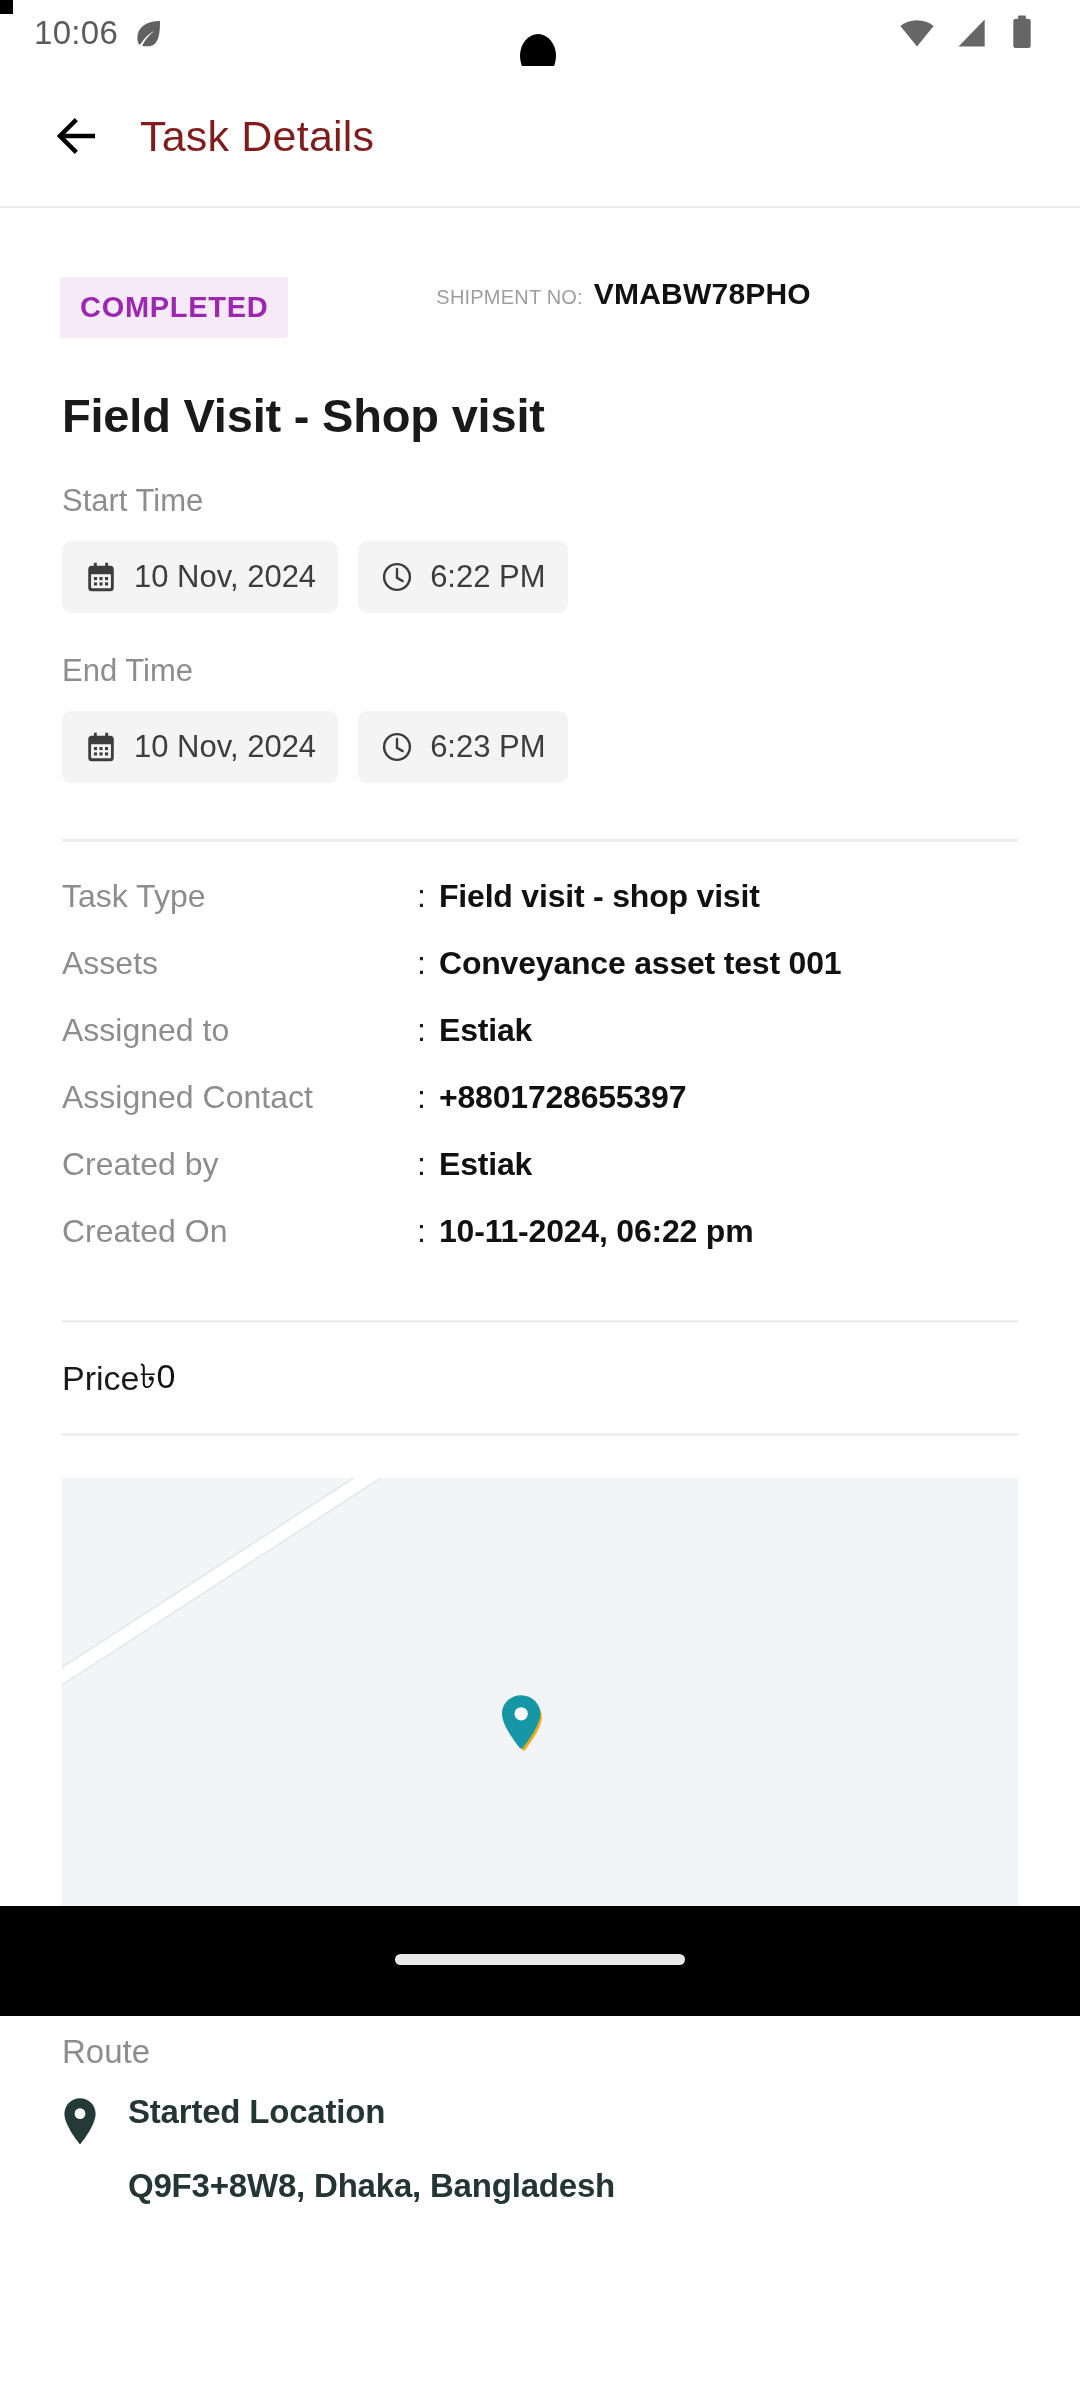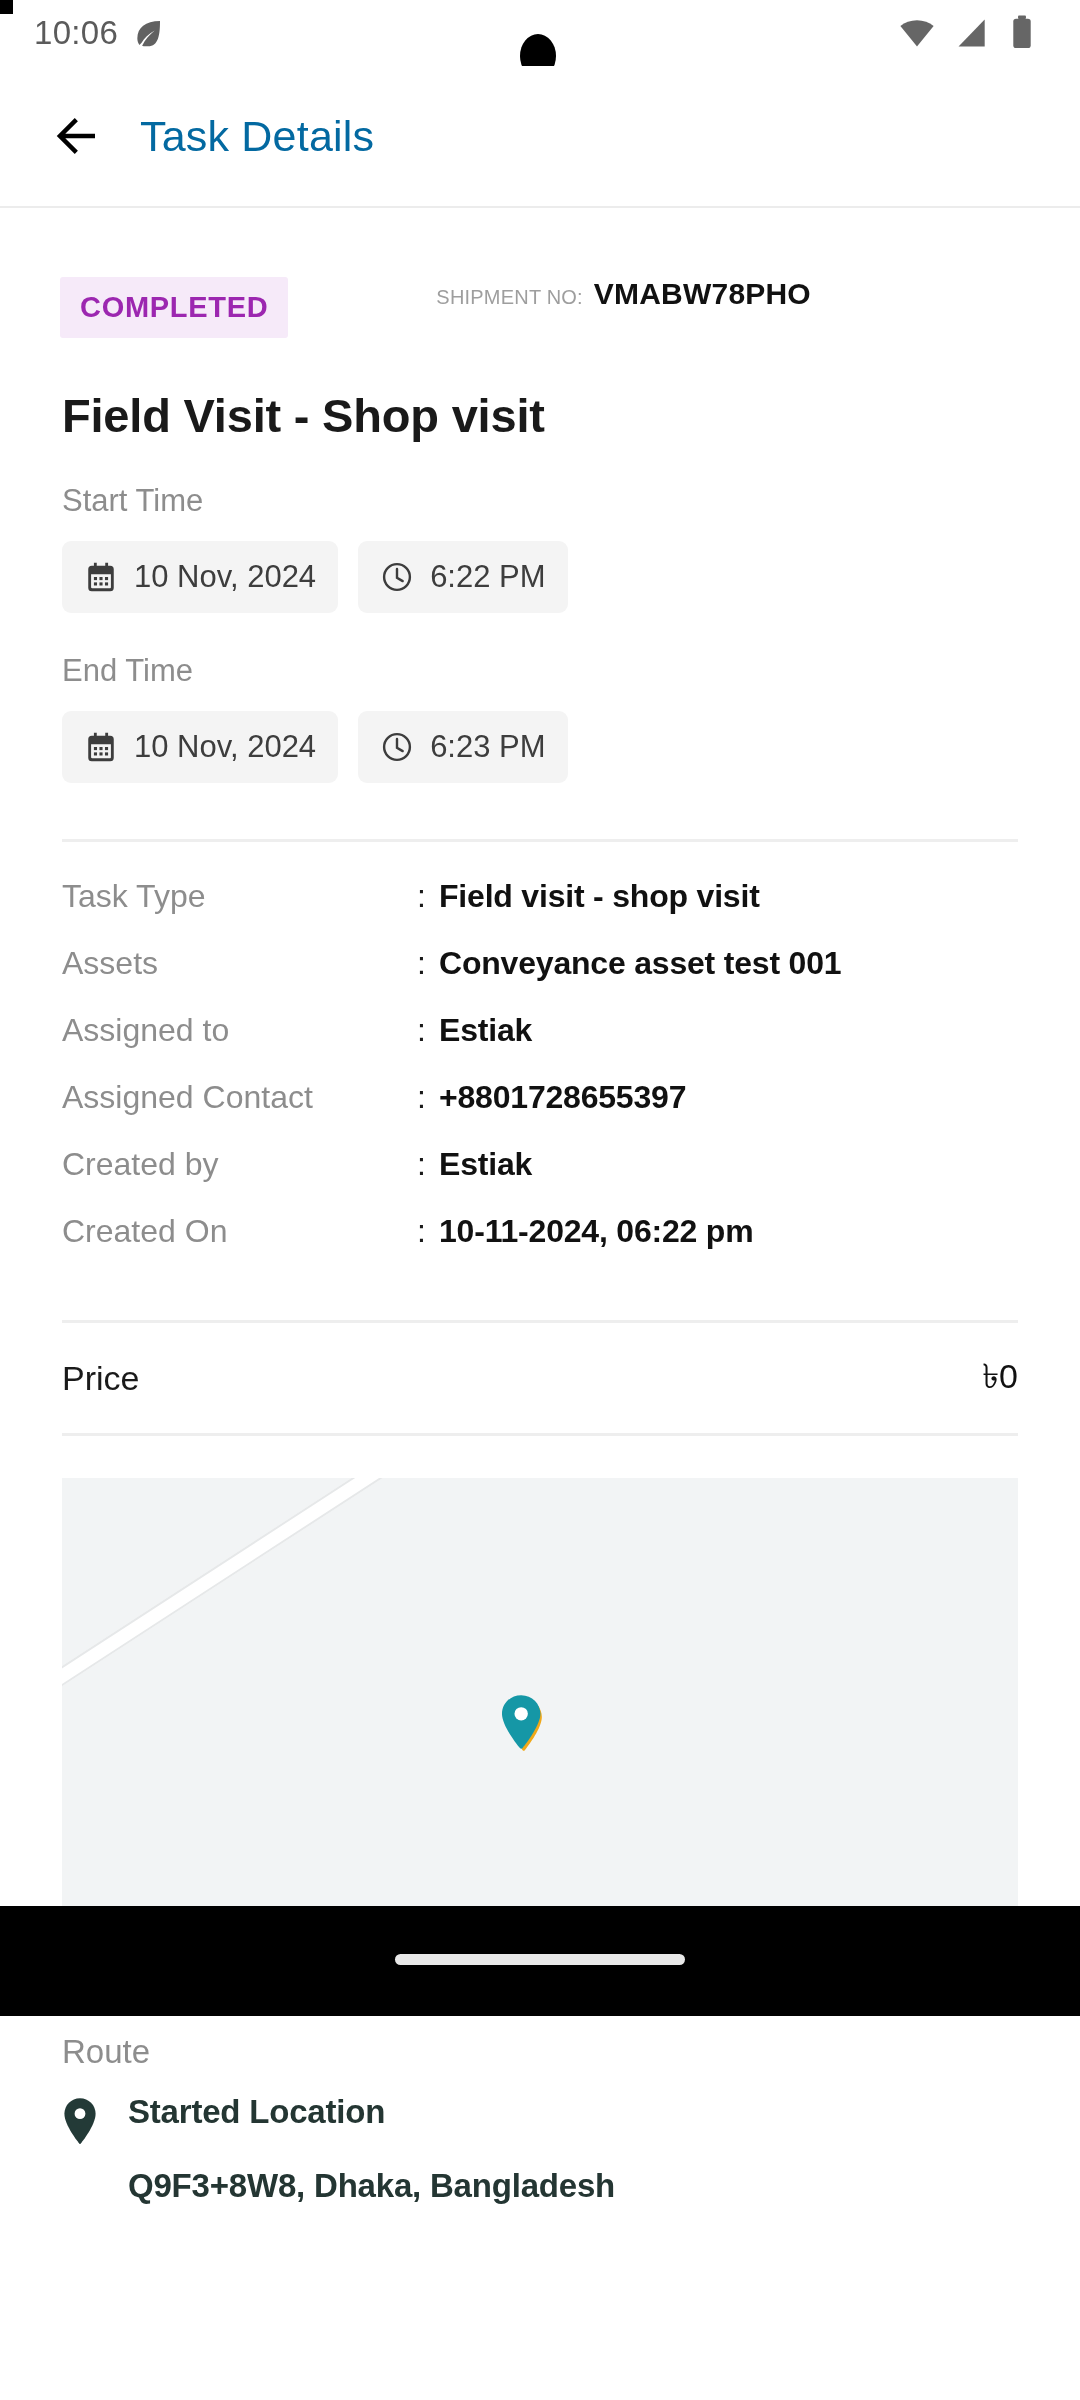--- a/index.html
+++ b/index.html
@@ -35,21 +35,21 @@
   .appbar {
     position:absolute; top:66px; left:0; width:1080px; height:142px;
     background:#fff; display:flex; align-items:center;
     border-bottom:2px solid #ececec;
   }
   .back-btn {
     width:118px; height:118px; margin-left:18px;
     display:flex; align-items:center; justify-content:center;
   }
   .appbar-title {
-    font-size:43px; color:#0369a1; font-weight:400; letter-spacing:0.2px;
+    font-size:43px; color:#7f1d1d; font-weight:400; letter-spacing:0.2px;
     margin-left:4px;
   }
 
   
   .content { position:absolute; top:210px; left:0; width:1080px; height:2080px; }
 
   .row-top {
     display:flex; align-items:flex-start; margin-top:67px; padding:0 60px;
   }
   .badge {
@@ -94,21 +94,21 @@
   .d-key {
     width:355px; flex-shrink:0;
     font-size:32px; color:#8d8d8d;
   }
   .d-colon { width:22px; flex-shrink:0; font-size:32px; color:#1a1a1a; }
   .d-val { font-size:32px; color:#111; font-weight:700; letter-spacing:-0.2px; }
 
   .div-2 { margin-top:40px; }
 
   .price-row {
-    display:flex; align-items:center; justify-content:space-between;
+    display:flex; align-items:center; 
     padding:0 62px; height:110px;border-radius:9px;
   }
   .price-label { font-size:34px; color:#1a1a1a; }
   .price-value { font-size:34px; color:#111; }
 
   .div-3 { margin-top:0px; }
 
   
   .map-wrap {
     margin:42px 62px 0 62px; height:525px; position:relative;

